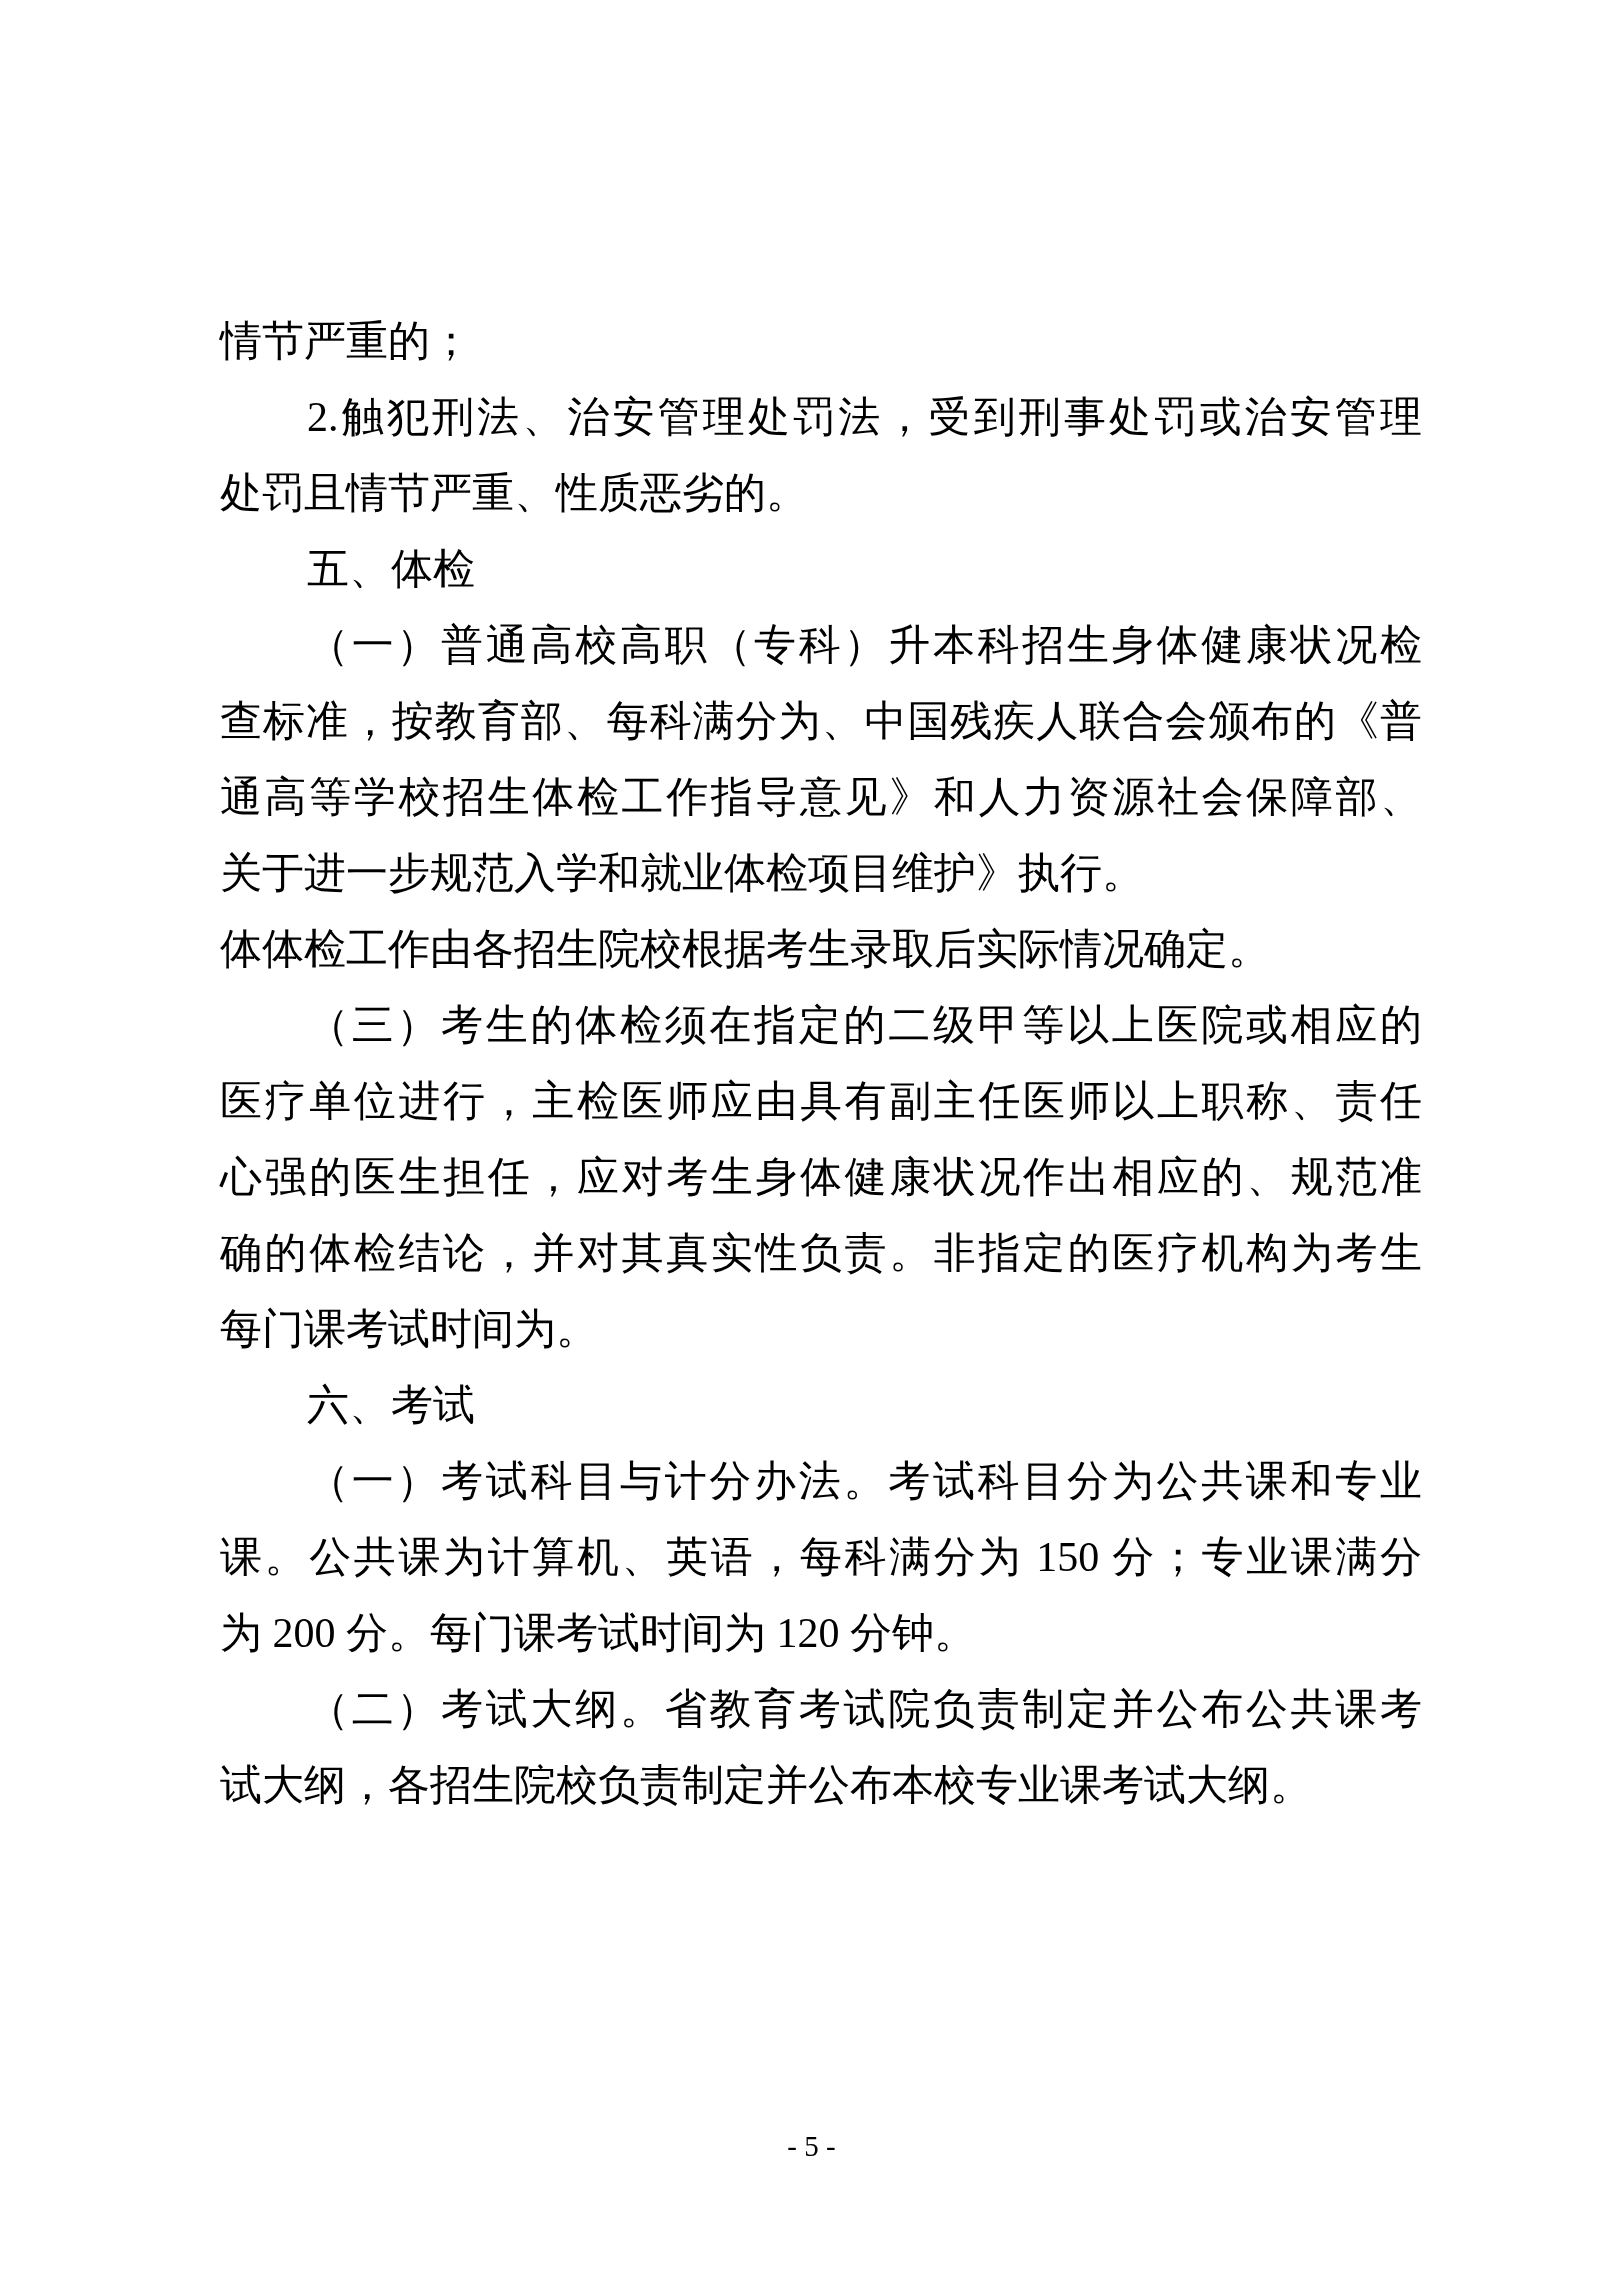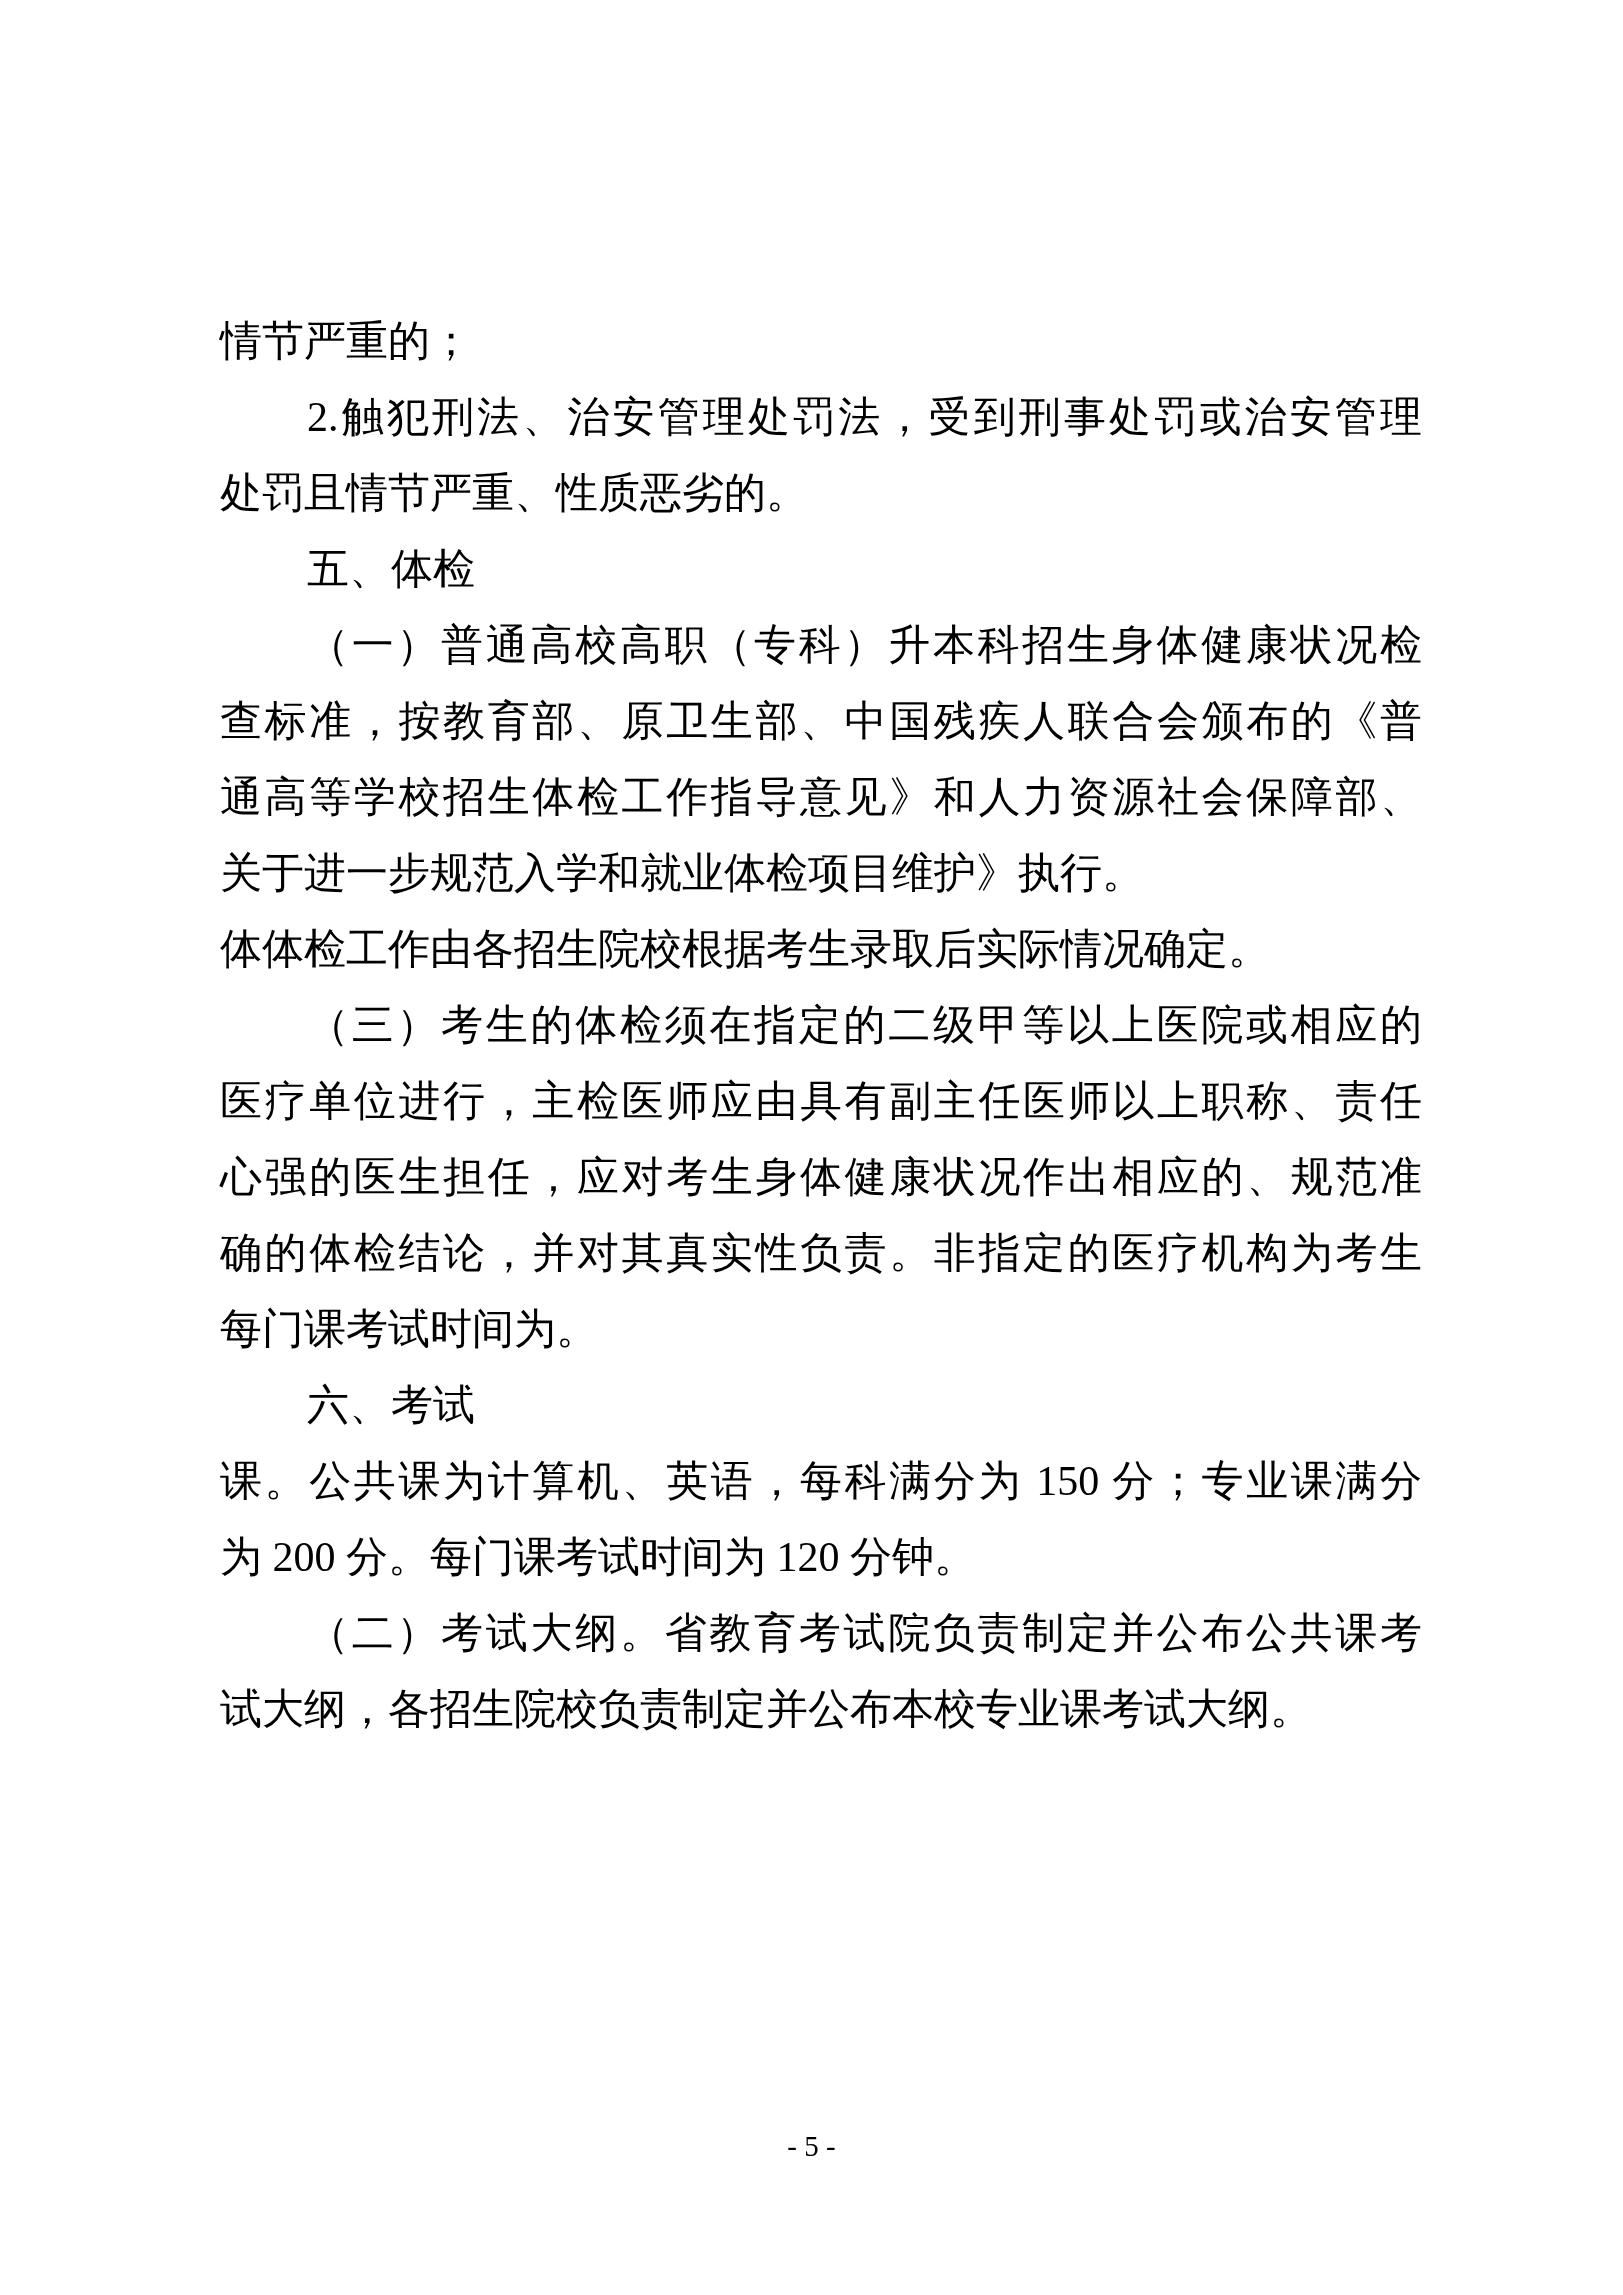--- a/index.html
+++ b/index.html
@@ -57,30 +57,31 @@
 </head>
 <body>
 
 <div class="page">
   <main class="content" id="content">
       <div class="line">情节严重的；</div>
       <div class="line fill indent">2.触犯刑法、治安管理处罚法，受到刑事处罚或治安管理</div>
       <div class="line">处罚且情节严重、性质恶劣的。</div>
       <div class="line heading indent">五、体检</div>
       <div class="line fill indent">（一）普通高校高职（专科）升本科招生身体健康状况检</div>
-      <div class="line fill">查标准，按教育部、原卫生部、中国残疾人联合会颁布的《普</div>
+      <div class="line fill">查标准，按教育部、每科满分为、中国残疾人联合会颁布的《普</div>
       <div class="line fill">通高等学校招生体检工作指导意见》和人力资源社会保障部、</div>
       <div class="line">关于进一步规范入学和就业体检项目维护》执行。</div>
       <div class="line">体体检工作由各招生院校根据考生录取后实际情况确定。</div>
       <div class="line fill indent">（三）考生的体检须在指定的二级甲等以上医院或相应的</div>
       <div class="line fill">医疗单位进行，主检医师应由具有副主任医师以上职称、责任</div>
       <div class="line fill">心强的医生担任，应对考生身体健康状况作出相应的、规范准</div>
       <div class="line fill">确的体检结论，并对其真实性负责。非指定的医疗机构为考生</div>
       <div class="line">每门课考试时间为。</div>
       <div class="line heading indent">六、考试</div>
+      <div class="line fill indent">（一）考试科目与计分办法。考试科目分为公共课和专业</div>
       <div class="line fill">课。公共课为计算机、英语，每科满分为 150 分；专业课满分</div>
       <div class="line">为 200 分。每门课考试时间为 120 分钟。</div>
       <div class="line fill indent">（二）考试大纲。省教育考试院负责制定并公布公共课考</div>
       <div class="line">试大纲，各招生院校负责制定并公布本校专业课考试大纲。</div>
     </main>
   <footer class="footer">
     <span class="page-number">- 5 -</span>
   </footer>
 </div>
 

